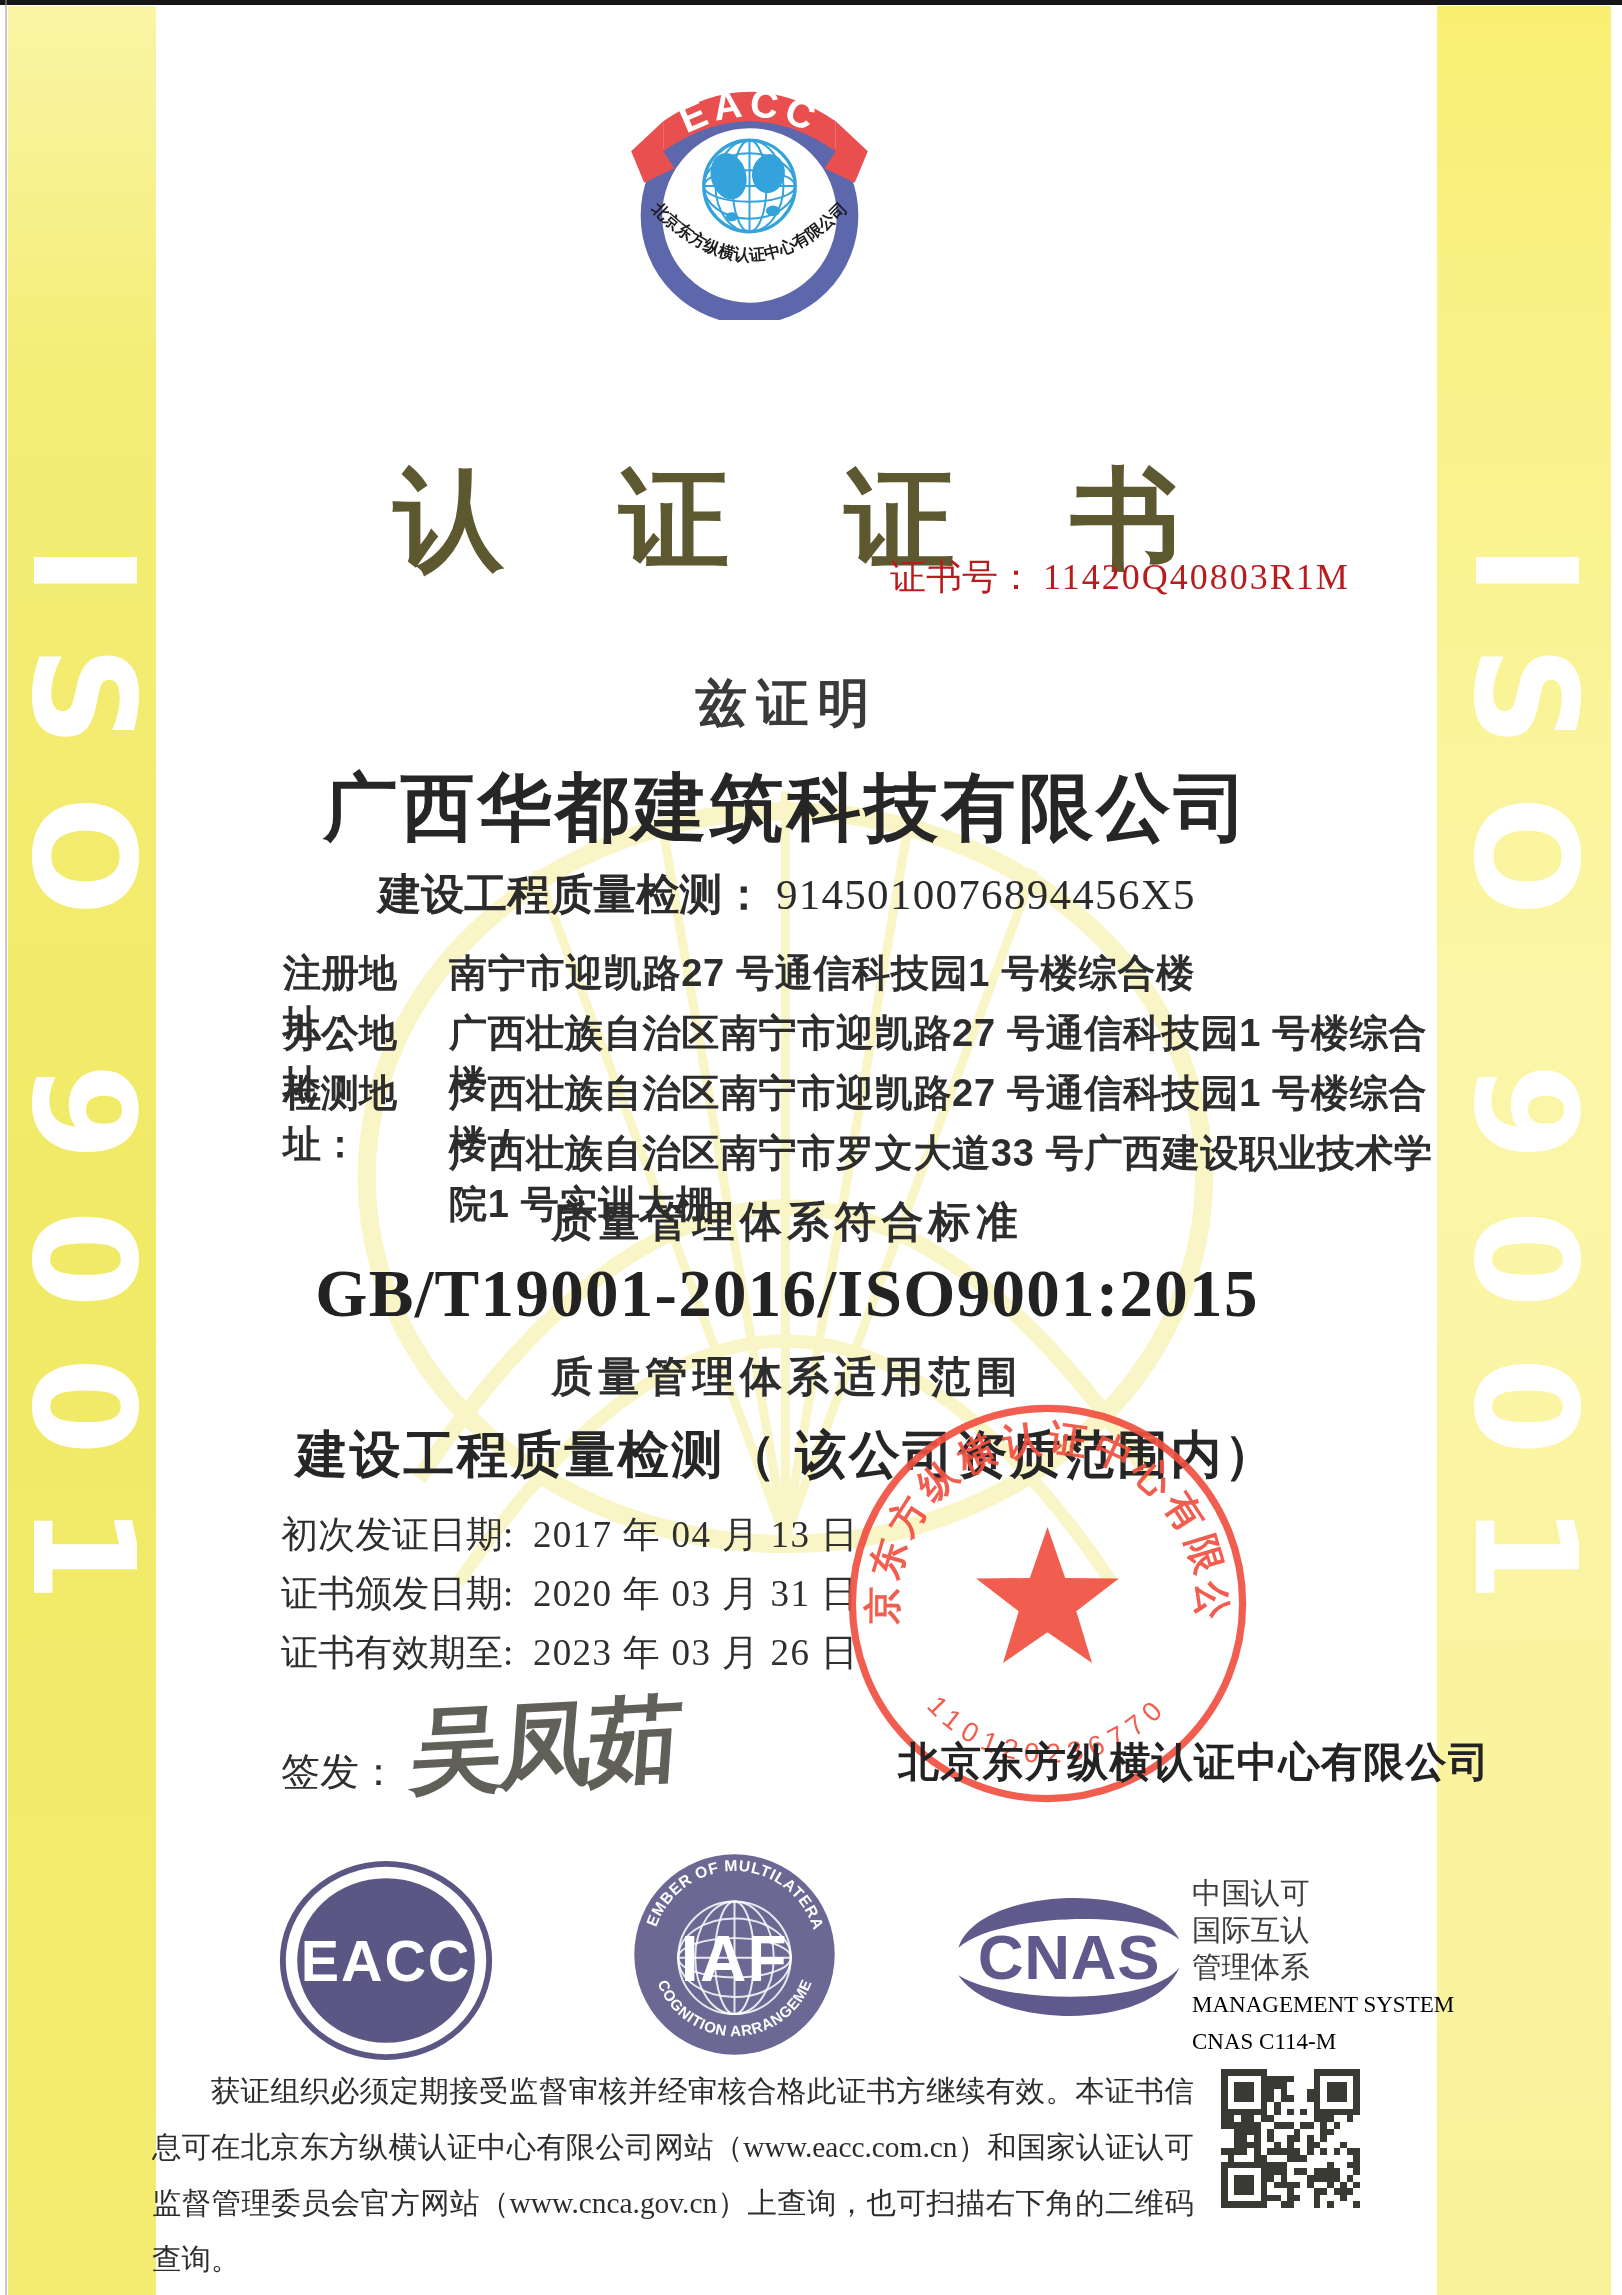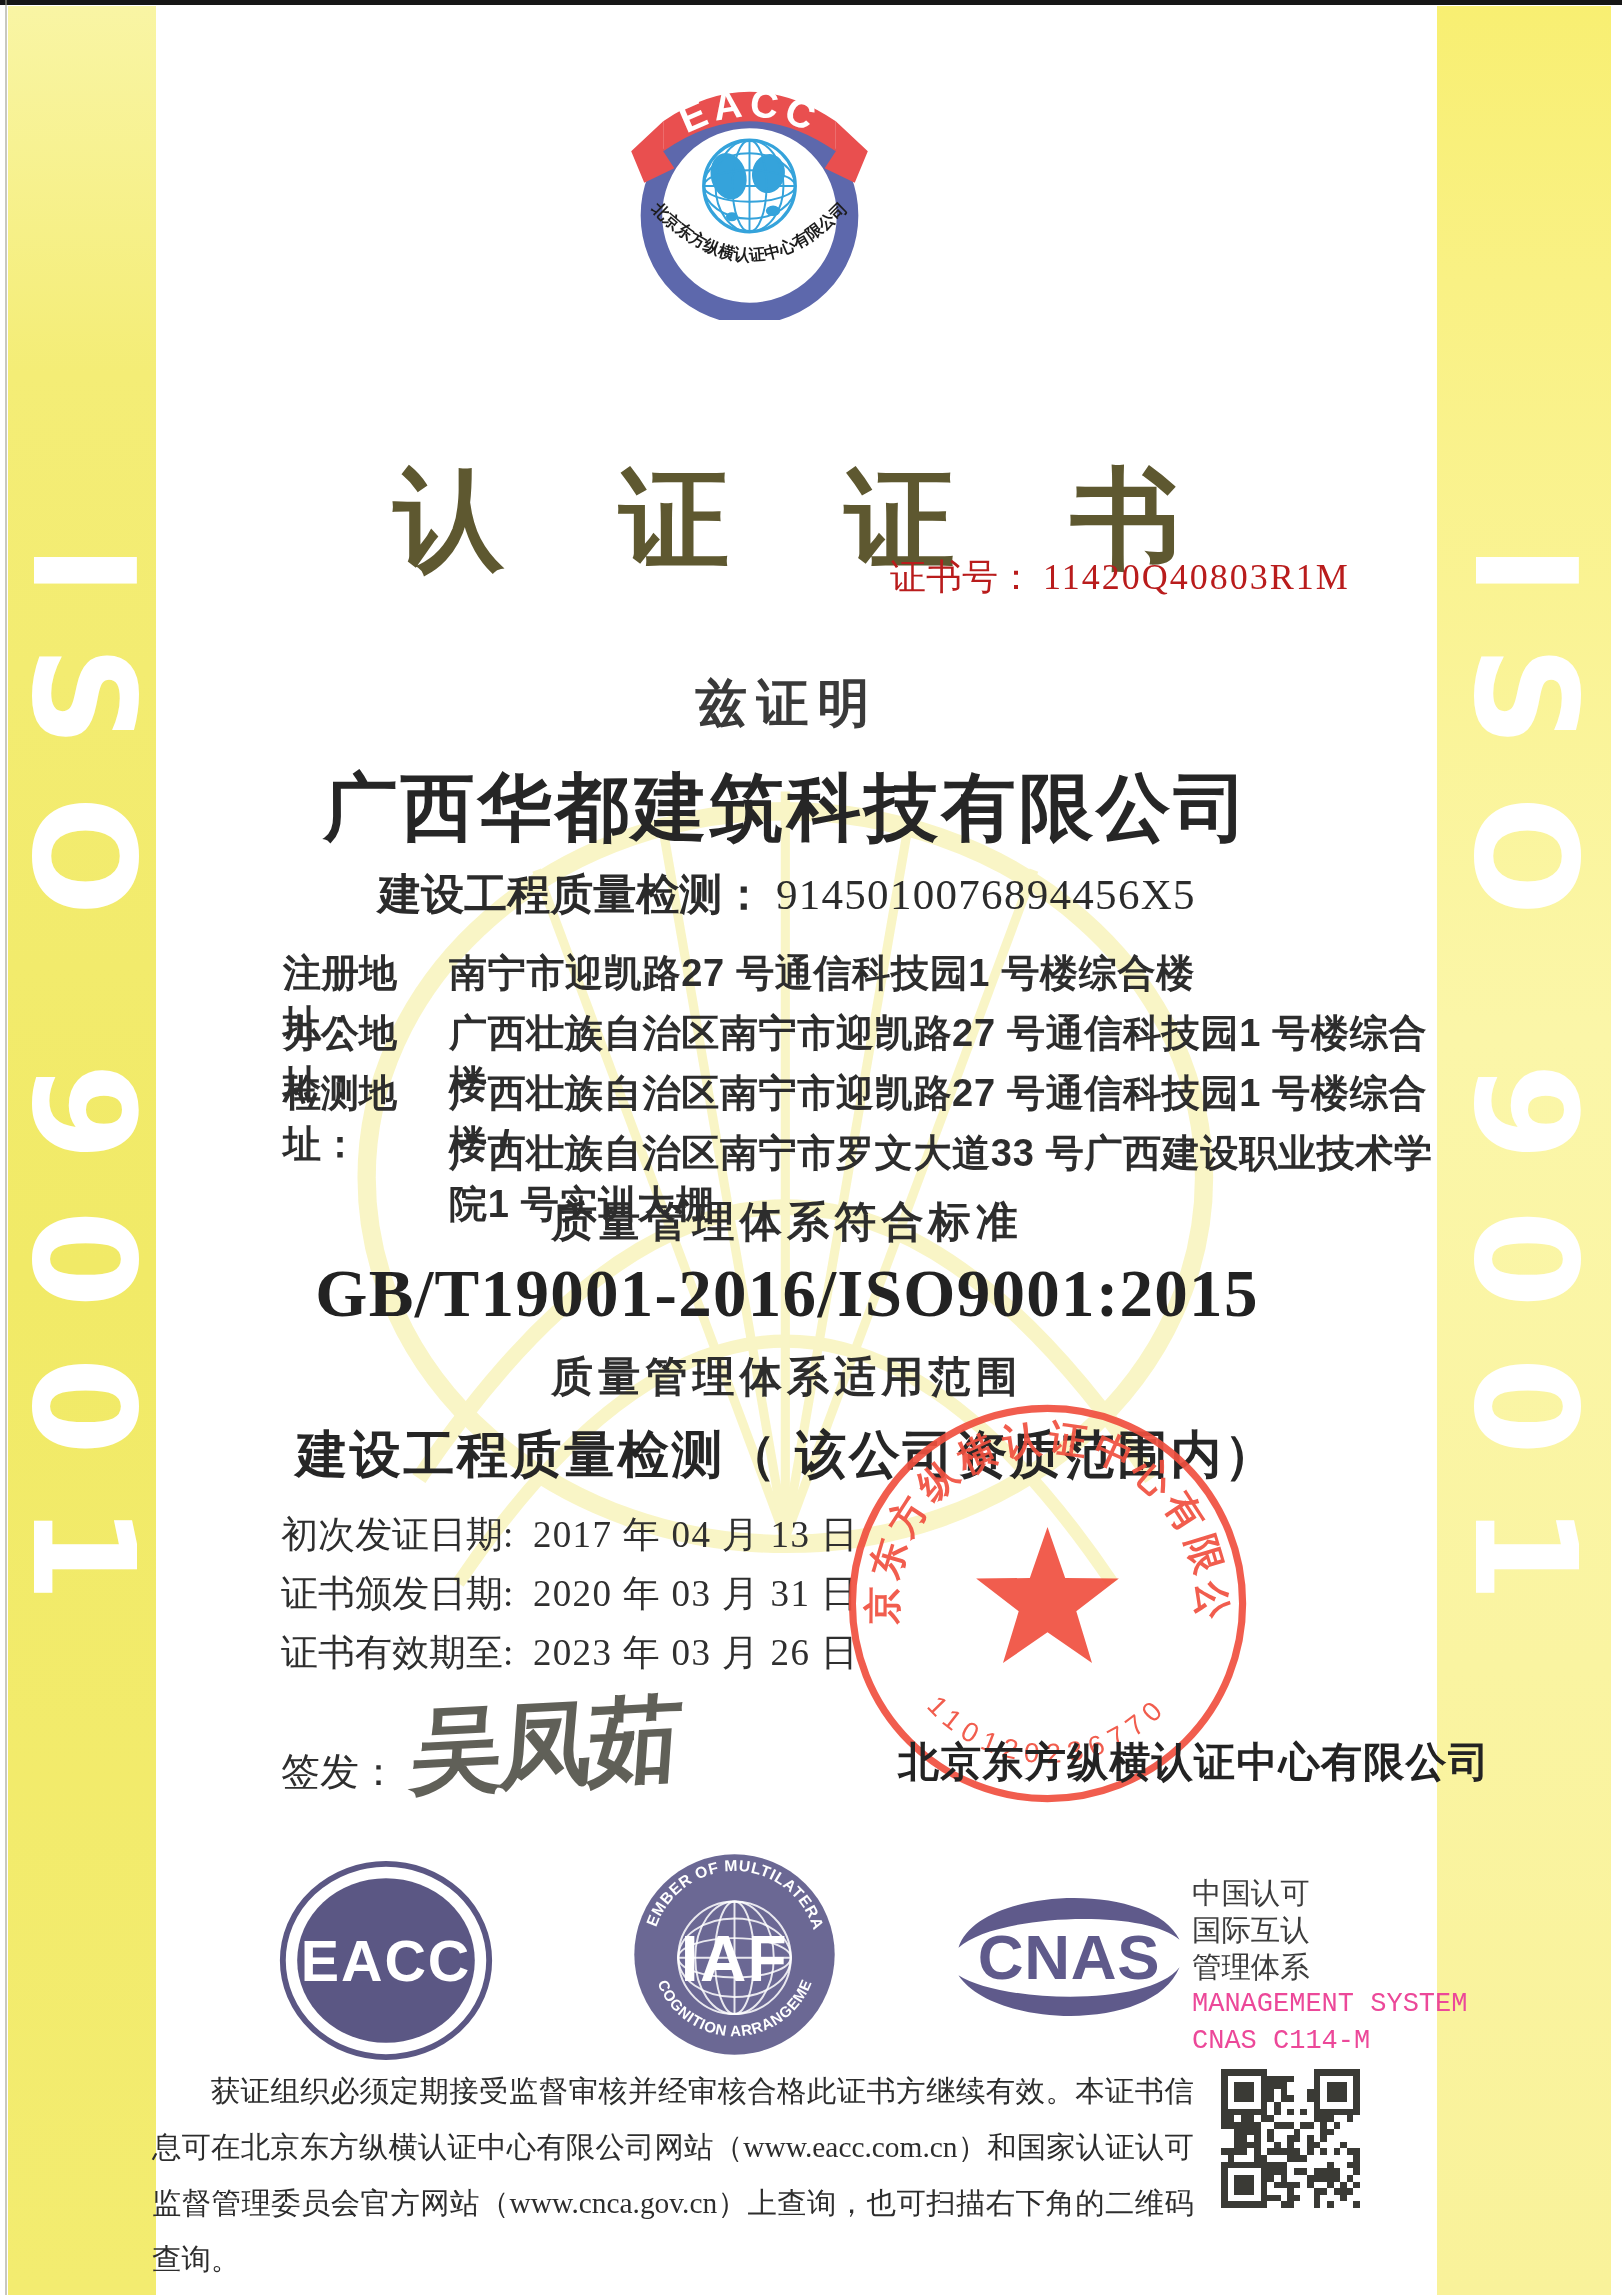--- a/index.html
+++ b/index.html
@@ -65,21 +65,21 @@
   .signature{
     position:absolute;left:411px;top:1683px;font-size:93px;color:#55544c;
     font-weight:700;letter-spacing:-3.9px;transform:rotate(-3deg) skewX(-7deg);opacity:.93;
     font-family:"Liberation Serif","DejaVu Serif",serif;
   }
   .issuer{position:absolute;left:898px;top:1735px;font-size:41px;font-weight:600;color:#232323;letter-spacing:1.3px;z-index:4;}
   .logo-eacc-bottom{position:absolute;left:275px;top:1856px;}
   .logo-iaf{position:absolute;left:633px;top:1853px;}
   .logo-cnas{position:absolute;left:948px;top:1869px;}
   .cnas-text{position:absolute;left:1192px;top:1875px;line-height:37px;font-size:29.4px;color:#3d3d3d;}
-  .cnas-text .en{font-family:Liberation Mono, monospace;color:#ec4899;font-size:27px;}
+  .cnas-text .en{font-family:Liberation Serif, serif;color:#000000;font-size:23px;}
   .footer{position:absolute;left:152px;top:2063px;width:1042px;font-size:29.4px;line-height:56px;text-align:justify;color:#2d2d2d;}
   .footer p{margin:0;text-indent:2em;}
   .footer p + p{margin-top:3.9px;}
   .qr{
     position:absolute;left:1221px;top:2069px;width:139px;height:139px;background:#fff;
     display:grid;grid-template-rows:repeat(21,1fr);grid-template-columns:repeat(21,1fr);
   }
   .qr div{background:#3a3a35;}
   svg text{font-family:"Liberation Sans","DejaVu Sans",sans-serif;}
   svg .cjk{font-family:"Liberation Serif","DejaVu Serif",serif;}

